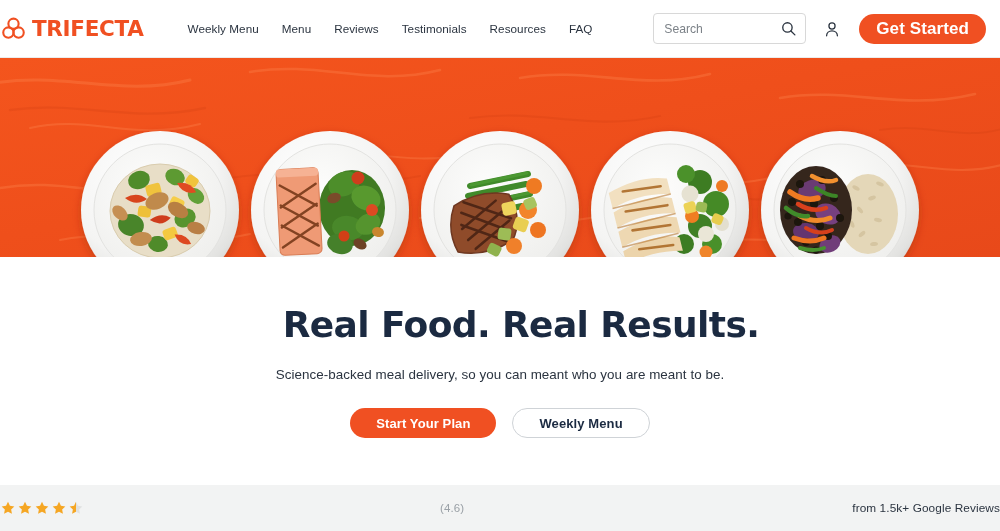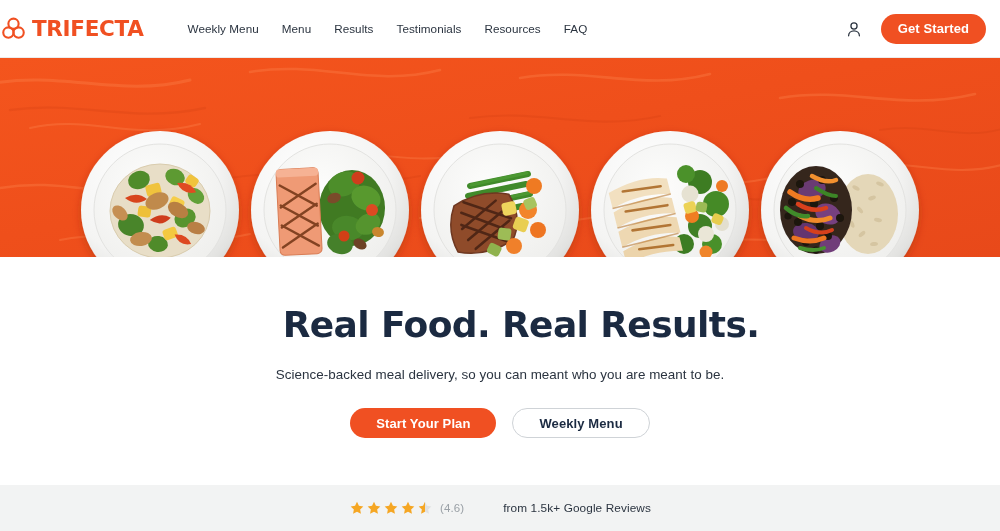--- a/index.html
+++ b/index.html
@@ -109,21 +109,21 @@
   }
 
   .cta-header {
     margin-left: 18px;
     height: 30px;
     padding: 0 17px;
     background: #f05022;
     color: #ffffff;
     border: none;
     border-radius: 16px;
-    font-size: 13px;
+    font-size: 17px;
     font-weight: 700;
     cursor: pointer;
     white-space: nowrap;
     font-family: "Liberation Sans", sans-serif;
     letter-spacing: 0.1px;
   }
 
   
   .hero-band {
     position: absolute;
@@ -196,21 +196,21 @@
 
   
   .reviews {
     position: absolute;
     top: 485px; left: 0;
     width: 1000px;
     height: 46px;
     background: #f2f3f3;
     display: flex;
     align-items: center;
-    justify-content: center;
+    justify-content: space-between;
     gap: 7px;
   }
   .stars { display: flex; align-items: center; gap: 1px; }
   .rating-value {
     font-size: 11.5px;
     color: #9aa0a6;
     letter-spacing: 0.1px;
   }
   .reviews-text {
     font-size: 11.8px;
@@ -231,28 +231,37 @@
         <circle cx="20" cy="13" r="7.6" fill="none" stroke="#f05022" stroke-width="3.1"></circle>
         <circle cx="12.4" cy="26" r="7.6" fill="none" stroke="#f05022" stroke-width="3.1"></circle>
         <circle cx="27.6" cy="26" r="7.6" fill="none" stroke="#f05022" stroke-width="3.1"></circle>
       </svg>
       <span class="logo-word">TRIFECTA</span>
     </div>
 
     <nav class="nav">
       <a class="nav-link">Weekly Menu</a>
       <a class="nav-link">Menu</a>
-      <a class="nav-link">Results</a>
+      <a class="nav-link">Reviews</a>
       <a class="nav-link">Testimonials</a>
       <a class="nav-link">Resources</a>
       <a class="nav-link">FAQ</a>
     </nav>
 
     <div class="header-right">
 
+      <div class="search-box">
+        <input class="search-input" type="text" placeholder="Search" style="">
+        <button class="search-icon-btn">
+          <svg width="17" height="17" viewBox="0 0 24 24">
+            <circle cx="10.5" cy="10.5" r="6.6" fill="none" stroke="#2b3440" stroke-width="1.9"></circle>
+            <line x1="15.4" y1="15.4" x2="21" y2="21" stroke="#2b3440" stroke-width="1.9" stroke-linecap="round"></line>
+          </svg>
+        </button>
+      </div>
 
       <button class="account-icon-btn">
         <svg width="18" height="18" viewBox="0 0 24 24">
           <circle cx="12" cy="8" r="4.1" fill="none" stroke="#2b3440" stroke-width="1.7"></circle>
           <path d="M4.8 21c0-3.9 3.2-6.6 7.2-6.6s7.2 2.7 7.2 6.6" fill="none" stroke="#2b3440" stroke-width="1.7" stroke-linecap="round"></path>
         </svg>
       </button>
 
       <button class="cta-header">Get Started</button>
     </div>

